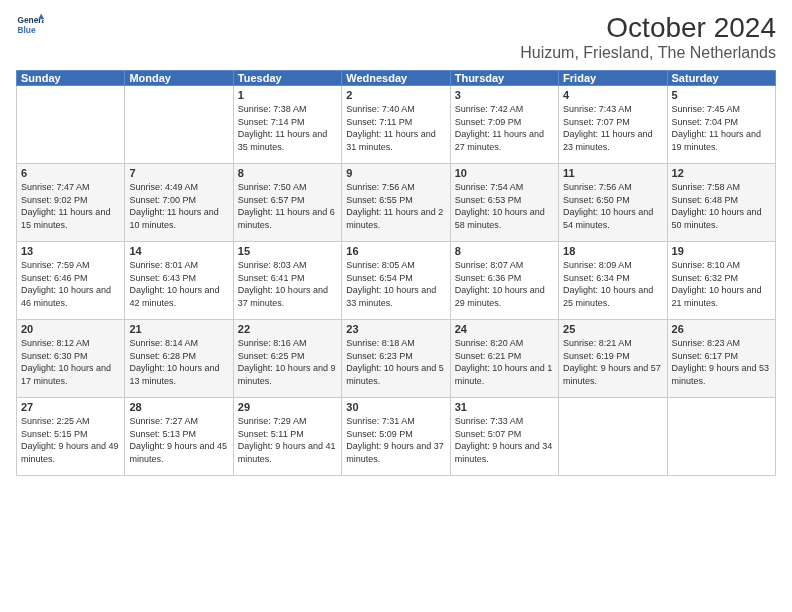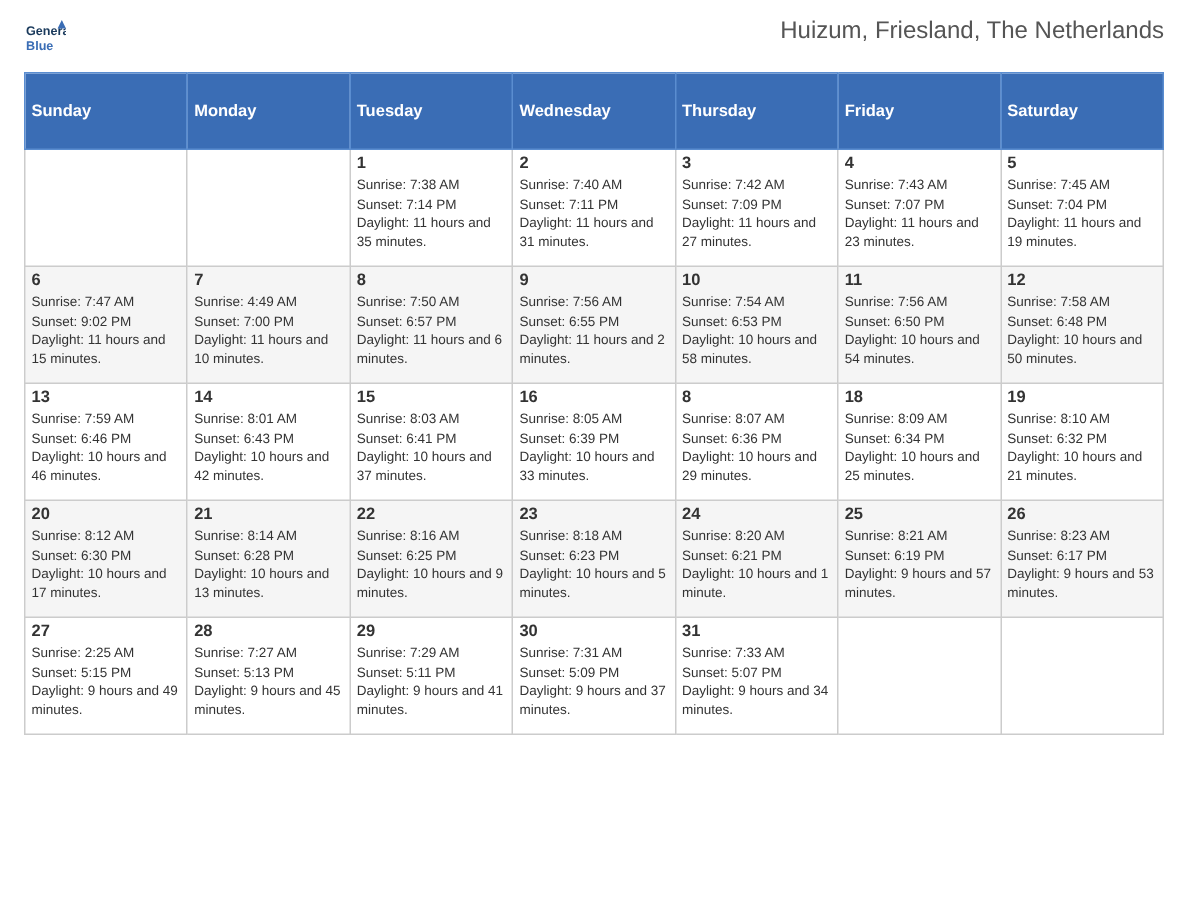--- a/index.html
+++ b/index.html
@@ -46,21 +46,21 @@
     table {
       width: 100%;
       border-collapse: collapse;
       table-layout: fixed;
     }
     thead tr th {
       background-color: #3a6db5;
       color: #fff;
       font-size: 11px;
       font-weight: bold;
-      padding: 19px 4px;
+      padding: 1px 4px;
       text-align: left;
       border: 1px solid #5a8dd0;
     }
     tbody tr td {
       border: 1px solid #ccc;
       vertical-align: top;
       padding: 3px 4px;
       font-size: 9px;
       color: #333;
       height: 78px;
@@ -88,20 +88,21 @@
   <div class="header">
     <div class="logo">
       <svg class="logo-icon" viewBox="0 0 40 40">
         <rect width="40" height="40" fill="white"></rect>
         <text x="2" y="16" font-size="12" font-weight="bold" fill="#1a3a5c">General</text>
         <text x="2" y="30" font-size="12" font-weight="bold" fill="#3a6db5">Blue</text>
         <polygon points="32,10 40,10 36,2" fill="#3a6db5"></polygon>
       </svg>
     </div>
     <div class="title-section">
+      <div class="main-title">October 2024</div>
       <div class="subtitle">Huizum, Friesland, The Netherlands</div>
     </div>
   </div>
 
   <table>
     <thead>
       <tr>
         <th>Sunday</th>
         <th>Monday</th>
         <th>Tuesday</th>
@@ -236,21 +237,21 @@
           <div class="day-info">
             <span>Sunrise: 8:03 AM</span><br>
             <span>Sunset: 6:41 PM</span><br>
             <span>Daylight: 10 hours and 37 minutes.</span>
           </div>
         </td>
           <td>
           <span class="day-num">16</span>
           <div class="day-info">
             <span>Sunrise: 8:05 AM</span><br>
-            <span>Sunset: 6:39 PM</span><br>
+            <span>Sunset: 6:54 PM</span><br>
             <span>Daylight: 10 hours and 33 minutes.</span>
           </div>
         </td>
           <td>
           <span class="day-num">8</span>
           <div class="day-info">
             <span>Sunrise: 8:07 AM</span><br>
             <span>Sunset: 6:36 PM</span><br>
             <span>Daylight: 10 hours and 29 minutes.</span>
           </div>

